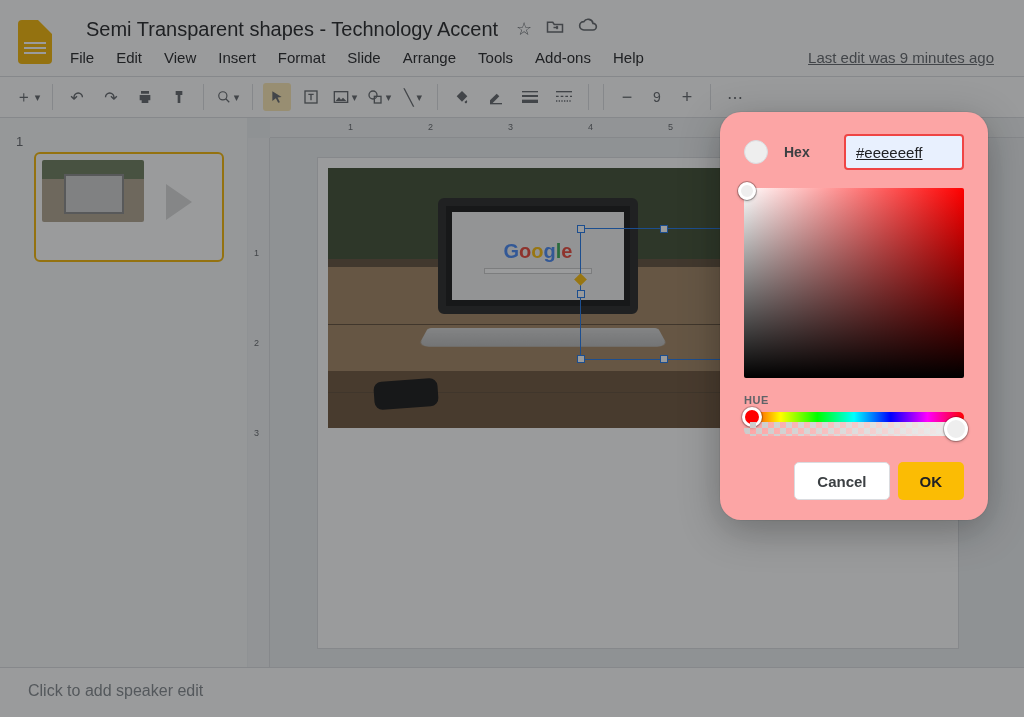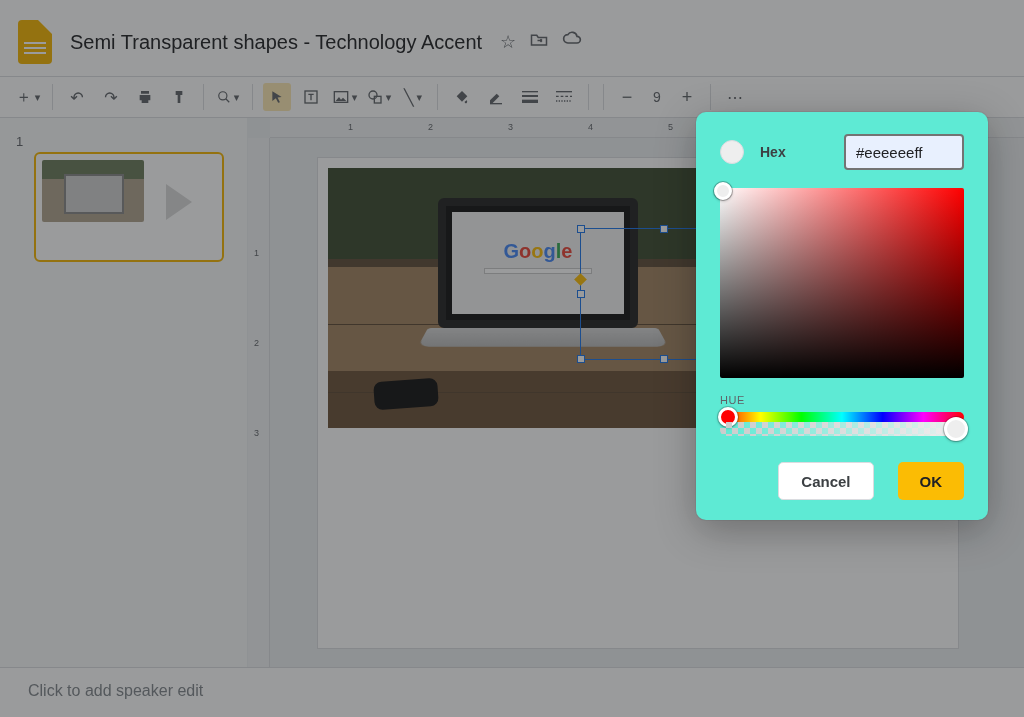--- a/index.html
+++ b/index.html
@@ -5,21 +5,21 @@
 * { box-sizing: border-box; margin: 0; padding: 0; font-family: Arial, sans-serif; }
 body { width: 1024px; height: 717px; overflow: hidden; background: #fff; position: relative; }
 
 
 .titlebar { display: flex; align-items: center; padding: 8px 18px 0 18px; height: 76px; }
 .logo { width: 34px; height: 44px; background: #f4b400; border-radius: 4px; position: relative; margin-right: 18px; flex: none; }
 .logo::before { content:""; position:absolute; right:0; top:0; width:0; height:0; border-top:14px solid #fff; border-left:14px solid transparent; }
 .logo::after { content:""; position:absolute; left:6px; right:6px; top:22px; height:2px; background:#fff; box-shadow:0 5px 0 #fff, 0 10px 0 #fff; }
 
 .title-area { flex: 1; }
-.doc-title { font-size: 20px; color:#202124; display:flex; align-items:flex-start; gap:18px; }
+.doc-title { font-size: 20px; color:#202124; display:flex; align-items:flex-start; gap:18px;margin-left:16px; }
 .doc-icons { display:flex; gap:14px; color:#5f6368; font-size:18px; }
 .doc-icons span { cursor:pointer; }
 
 .menubar { display:flex; gap:22px; margin-top:8px; font-size:15px; color:#202124; }
 .menubar span { cursor:pointer; }
 .history-link { margin-left:auto; text-decoration:underline; color:#5f6368; cursor:pointer; margin-right:12px; }
 
 
 .toolbar { height:42px; border-top:1px solid #dadce0; border-bottom:1px solid #dadce0; display:flex; align-items:center; padding:0 14px; gap:6px; color:#5f6368; }
 .tbtn { width:28px; height:28px; display:flex; align-items:center; justify-content:center; border-radius:3px; cursor:pointer; font-size:16px; }
@@ -46,21 +46,21 @@
 .ruler-v { position:absolute; top:20px; left:0; width:22px; bottom:0; background:#f1f3f4; border-right:1px solid #dadce0; font-size:9px; color:#5f6368; }
 .ruler-v .vlabel { position:absolute; left:6px; }
 
 .slide { position:absolute; left:70px; top:40px; width:640px; height:490px; background:#fff; box-shadow:0 0 0 1px #dadce0; }
 .slide-photo { position:absolute; left:10px; top:10px; width:430px; height:260px; overflow:hidden; }
 
 .sp-bg { position:absolute; inset:0; background:linear-gradient(#3b4a2e 0 35%, #5e4c37 35% 38%, #a08260 38% 78%, #6b5138 78% 100%); }
 .sp-planks::before,.sp-planks::after{content:"";position:absolute;left:0;right:0;height:1px;background:#5b4833;}
 .sp-planks::before{top:60%;} .sp-planks::after{top:86%;}
 .sp-laptop { position:absolute; left:100px; top:30px; width:230px; height:160px; }
-.sp-screen { position:absolute; left:10px; top:0; width:200px; height:130px; background:#111; border-radius:6px; border:8px solid #222; }
+.sp-screen { position:absolute; left:10px; top:0; width:200px; height:116px; background:#111; border-radius:6px; border:8px solid #222; }
 .sp-screen-inner{position:absolute;inset:6px;background:#f3f3f3;display:flex;align-items:flex-start;justify-content:center;padding-top:28px;}
 .gword{font-family:serif;font-size:20px;font-weight:bold;}
 .gb{color:#4285F4}.gr{color:#EA4335}.gy{color:#FBBC05}.gg{color:#34A853}
 .sp-screen-inner .bar{position:absolute;top:56px;left:32px;right:32px;height:6px;background:#fff;border:1px solid #c9c9c9;}
 .sp-base { position:absolute; bottom:0; left:0; width:230px; height:30px; background:linear-gradient(#d6d6d6,#b9b9b9); border-radius:4px 4px 10px 10px; transform:perspective(300px) rotateX(55deg); transform-origin:top; }
 .sp-phone { position:absolute; left:46px; bottom:20px; width:64px; height:28px; background:#111; border-radius:8px; transform:rotate(-4deg); }
 
 
 .sel-box { position:absolute; border:1px solid #1a73e8; }
 .handle { position:absolute; width:8px; height:8px; background:#fff; border:1px solid #1a73e8; }
@@ -69,39 +69,39 @@
 .handle.ml{left:-4px;top:50%;margin-top:-4px}.handle.mr{right:-4px;top:50%;margin-top:-4px}
 .diamond { position:absolute; width:9px; height:9px; background:#fbbc04; transform:rotate(45deg); left:-5px; top:46px; }
 
 
 .notes-bar { position:absolute; left:0; right:0; bottom:0; height:50px; background:#fff; border-top:1px solid #dadce0; padding:14px 28px; font-size:16px; color:#80868b; }
 
 
 .dim { position:absolute; inset:0; background:rgba(32,33,36,0.45); pointer-events:none; }
 
 
-.picker { position:absolute; right:36px; top:112px; width:292px; background:#5eead4; border-radius:10px; box-shadow:0 10px 40px rgba(0,0,0,.3), 0 0 0 1px rgba(0,0,0,.05); padding:22px 24px 20px 24px; z-index:10; }
+.picker { position:absolute; right:36px; top:112px; width:268px; background:#fca5a5; border-radius:21px; box-shadow:0 10px 40px rgba(0,0,0,.3), 0 0 0 1px rgba(0,0,0,.05); padding:22px 24px 20px 24px; z-index:10; }
 .picker-row1 { display:flex; align-items:center; gap:16px; margin-bottom:18px; }
 .swatch-preview{ width:24px; height:24px; border-radius:50%; background:#eeeeee; border:1px solid #dadce0; }
 .hex-label { font-size:14px; color:#3c4043; font-weight:600; }
-.hex-input { margin-left:auto; width:120px; height:36px; border:2px solid #737373; border-radius:4px; padding:0 10px; font-size:15px; color:#202124; background:#e8f0fe; }
+.hex-input { margin-left:auto; width:120px; height:36px; border:2px solid #ef4444; border-radius:4px; padding:0 10px; font-size:15px; color:#202124; background:#e8f0fe;text-decoration:underline; }
 .hex-input::selection{background:#aecbfa;}
 
 .sv-box { width:100%; height:190px; position:relative; border-radius:2px; background: linear-gradient(to bottom, rgba(0,0,0,0), #000), linear-gradient(to right, #fff, #ff0000); }
 .sv-cursor{ position:absolute; left:-6px; top:-6px; width:18px; height:18px; border-radius:50%; background:#eeeeee; border:3px solid #fff; box-shadow:0 0 0 1px rgba(0,0,0,.25), 0 1px 3px rgba(0,0,0,.3); }
 
-.picker-label { font-size:11px; letter-spacing:0.6px; color:#5f6368; font-weight:400; margin-top:16px; margin-bottom:6px; }
+.picker-label { font-size:11px; letter-spacing:0.6px; color:#5f6368; font-weight:700; margin-top:16px; margin-bottom:6px; }
 .hue-track { height:10px; border-radius:6px; background:linear-gradient(to right,#ff0000,#ffff00,#00ff00,#00ffff,#0000ff,#ff00ff,#ff0000); position:relative; }
 .hue-thumb { position:absolute; left:-2px; top:-5px; width:20px; height:20px; border-radius:50%; background:#ff0000; border:3px solid #fff; box-shadow:0 0 0 1px rgba(0,0,0,.18), 0 1px 3px rgba(0,0,0,.3); }
 
 .alpha-track { height:14px; border-radius:6px; position:relative; background-image: linear-gradient(45deg,#ccc 25%,transparent 25%,transparent 75%,#ccc 75%),linear-gradient(45deg,#ccc 25%,transparent 25%,transparent 75%,#ccc 75%); background-size:12px 12px; background-position:0 0,6px 6px; }
 .alpha-track::before{content:"";position:absolute;inset:0;border-radius:6px;background:linear-gradient(to right,rgba(238,238,238,0),rgba(238,238,238,1));}
 .alpha-thumb { position:absolute; right:-4px; top:-5px; width:24px; height:24px; border-radius:50%; background:#eeeeee; border:3px solid #fff; box-shadow:0 0 0 1px rgba(0,0,0,.18), 0 1px 3px rgba(0,0,0,.3); }
 
-.picker-actions { display:flex; justify-content:flex-end; gap:16px; margin-top:26px; }
+.picker-actions { display:flex; justify-content:flex-end; margin-top:26px; }
 .btn { height:38px; padding:0 22px; border-radius:5px; font-size:15px; font-weight:600; cursor:pointer; display:flex; align-items:center; }
 .btn-cancel { background:#fff; border:1px solid #dadce0; color:#3c4043; }
 .btn-ok { background:#fbbc04; border:none; color:#202124;margin-left:8px; }
 
 .caret-down::after{content:"▾"; font-size:11px; margin-left:3px;}
 
 svg { display:block; }
 </style>
 </head>
 <body>
@@ -119,20 +119,33 @@
               <path fill="none" stroke="#5f6368" stroke-width="2" d="M10 12h6m0 0-2-2m2 2-2 2"></path>
             </svg>
         </span>
         <span>
           <svg width="20" height="14" viewBox="0 0 24 16">
               <path fill="none" stroke="#5f6368" stroke-width="2" d="M7 14a5 5 0 010-10 6 6 0 0111 2 4 4 0 010 8H7z"></path>
             </svg>
         </span>
       </span>
     </div>
+    <div class="menubar">
+      <span>File</span>
+      <span>Edit</span>
+      <span>View</span>
+      <span>Insert</span>
+      <span>Format</span>
+      <span>Slide</span>
+      <span>Arrange</span>
+      <span>Tools</span>
+      <span>Add-ons</span>
+      <span>Help</span>
+      <span class="history-link">Last edit was 9 minutes ago</span>
+    </div>
   </div>
 </div>
 
 <div class="toolbar">
   <div class="tbtn caret-down">＋</div>
   <div class="tsep"></div>
   <div class="tbtn">↶</div>
   <div class="tbtn">↷</div>
   <div class="tbtn">
     <svg width="16" height="16" viewBox="0 0 24 24">

